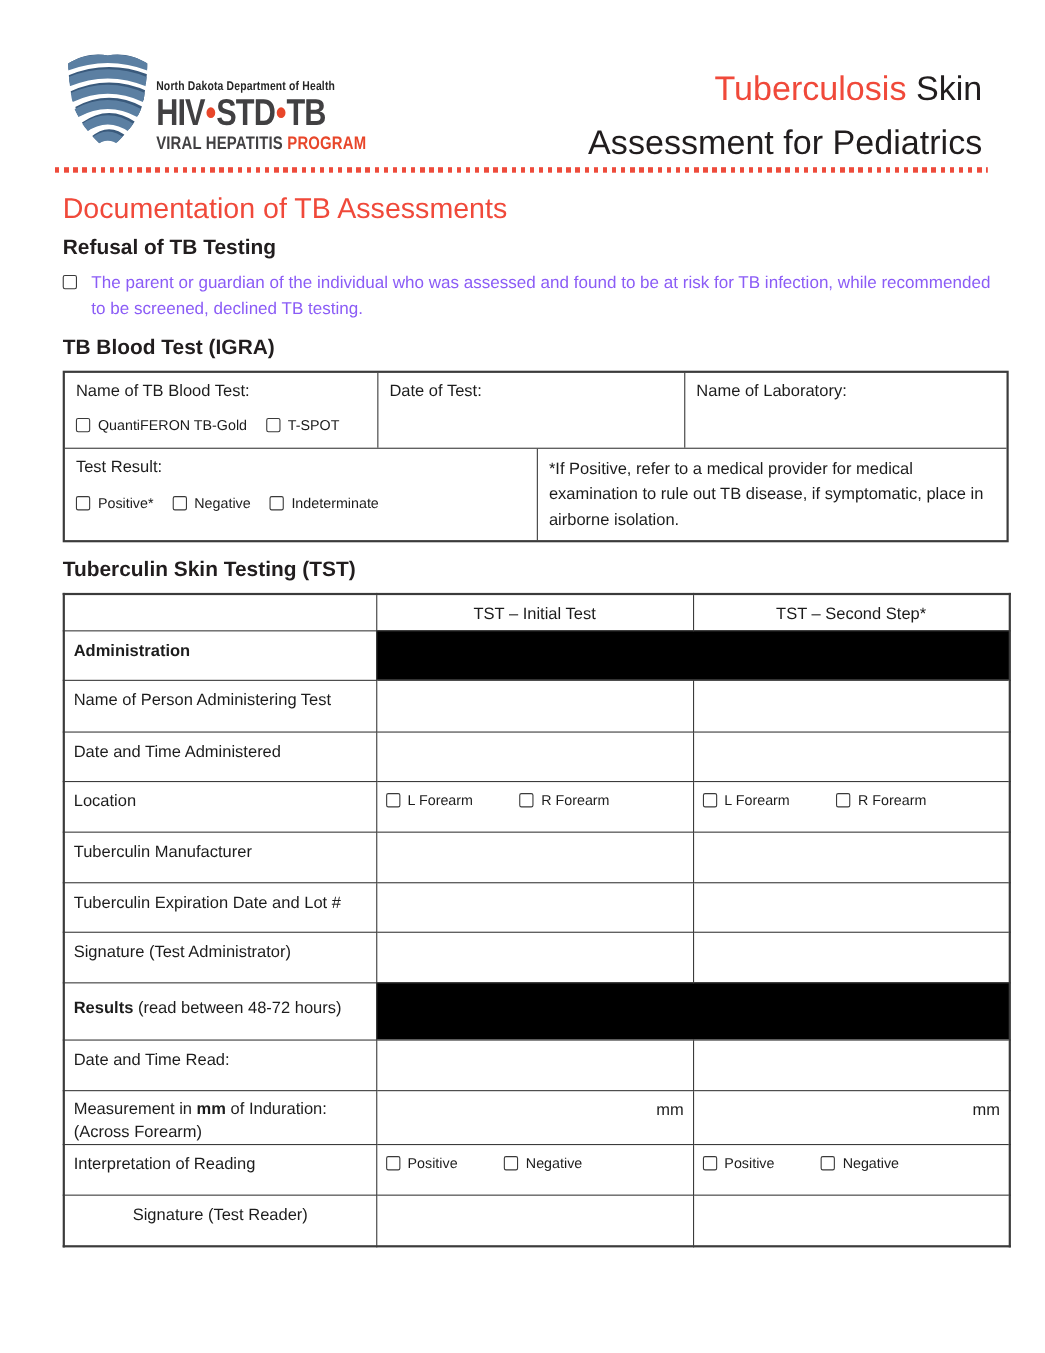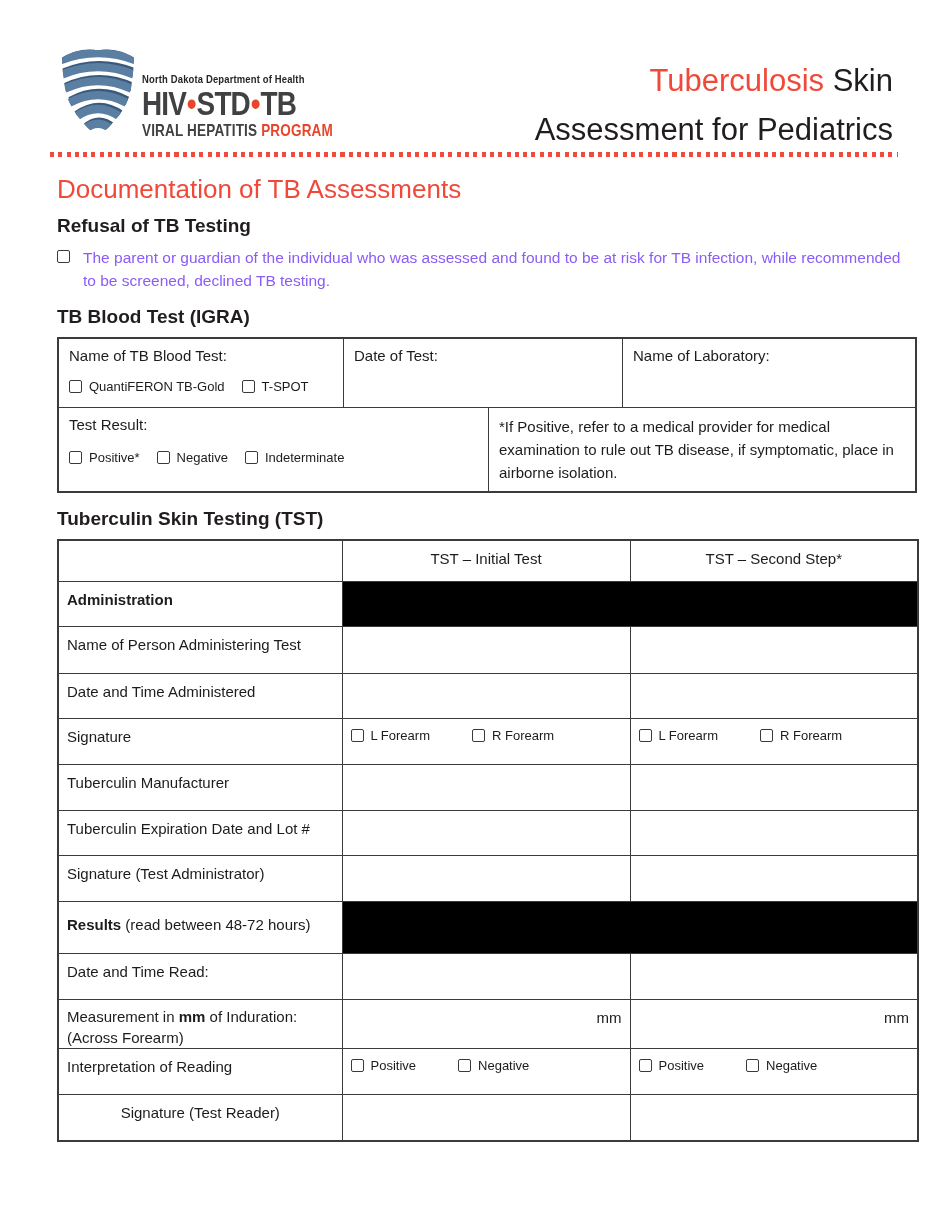--- a/index.html
+++ b/index.html
@@ -151,41 +151,41 @@
     </div>
 
     <div class="h-sub" style="margin-top:15px;">Tuberculin Skin Testing (TST)</div>
     <table class="tst">
       <colgroup>
           <col class="c1">
           <col class="c2">
           <col class="c3">
         </colgroup>
       <tbody>
-          <tr style="height:41px;padding-left:32px;">
+          <tr style="height:33px;padding-left:32px;">
         <td></td>
         <td class="center">TST – Initial Test</td>
         <td class="center">TST – Second Step*</td>
       </tr>
       <tr style="height:45px;">
         <td class="label bold">Administration</td>
         <td class="black-cell" colspan="2"></td>
       </tr>
       <tr style="height:47px;">
         <td class="label">Name of Person Administering Test</td>
         <td></td>
         <td></td>
       </tr>
       <tr style="height:45px;">
         <td class="label">Date and Time Administered</td>
         <td></td>
         <td></td>
       </tr>
       <tr style="height:46px;">
-        <td class="label">Signature</td>
+        <td class="label">Location</td>
         <td>
           <div class="checks">
             <span class="option"><span class="cb inline"></span><span>L Forearm</span></span>
             <span class="option"><span class="cb inline"></span><span>R Forearm</span></span>
           </div>
         </td>
         <td>
           <div class="checks">
             <span class="option"><span class="cb inline"></span><span>L Forearm</span></span>
             <span class="option"><span class="cb inline"></span><span>R Forearm</span></span>

